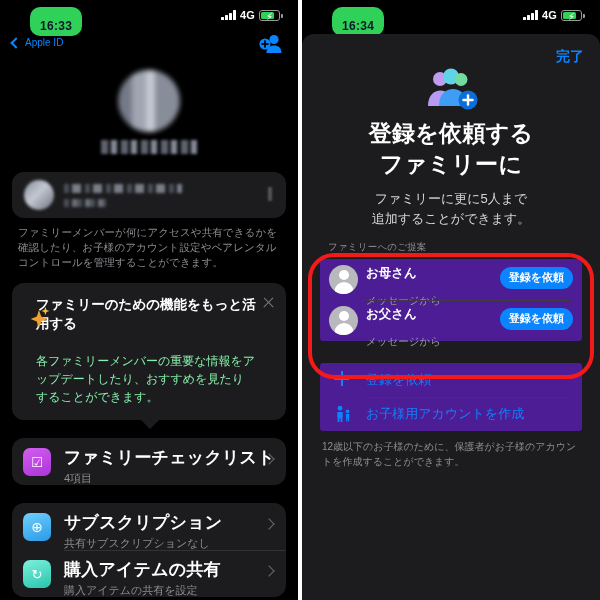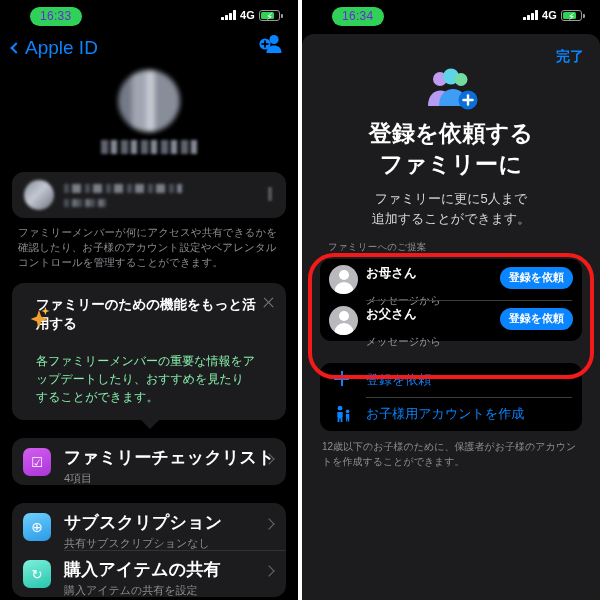--- a/index.html
+++ b/index.html
@@ -17,23 +17,23 @@
   }
   .panel-left  { left: 0; }
   .panel-right { left: 302px; }
 
   
   .statusbar {
     position: relative; height: 34px; width: 100%;
   }
   .clock-pill {
     position: absolute; left: 30px; top: 7px;
-    background: #30d158; color: #6d28d9;
-    font-size: 12px; font-weight: normal;
-    border-radius: 10px; padding: 2px 10px 3px 10px;
+    background: #30d158; color: #0f172a;
+    font-size: 12px; font-weight: bold;
+    border-radius: 10px; padding: 12px 10px 3px 10px;
     letter-spacing: .3px; line-height: 14px;
   }
   .status-right {
     position: absolute; right: 18px; top: 9px;
     display: flex; align-items: center; gap: 4px;
   }
   .sig { display:flex; align-items:flex-end; gap:1.5px; height:10px; }
   .sig i { display:block; width:2.5px; background:#fff; border-radius:.5px; }
   .sig i:nth-child(1){height:3px}
   .sig i:nth-child(2){height:5px}
@@ -46,21 +46,21 @@
                  width:2px; height:4px; background:#9a9a9a; border-radius:0 1px 1px 0; }
   .batt .fill { position:absolute; left:1px; top:1px; bottom:1px; width:13px;
                 background:#30d158; border-radius:1.5px; }
   .batt .bolt { position:absolute; left:6px; top:0px; font-size:10px; color:#fff;
                 line-height:11px; }
 
   
   .navbar { position:relative; height:28px; }
   .back {
     position:absolute; left:12px; top:3px;
-    color:#0a84ff; font-size:19px; display:flex; align-items:center; gap:3px;
+    color:#0a84ff; font-size:10px; display:flex; align-items:center; gap:3px;
   }
   .chev-l { display:inline-block; width:8px; height:8px;
             border-left:2px solid #0a84ff; border-bottom:2px solid #0a84ff;
             transform: rotate(45deg); margin-right:2px; }
   .addperson { position:absolute; right:14px; top:-2px; }
 
   
   .hero { text-align:center; padding-top:8px; }
   .hero-av {
     width:62px; height:62px; margin:0 auto; border-radius:50%;
@@ -127,21 +127,21 @@
   .sheet { position:absolute; left:0; right:0; top:34px; bottom:0;
            background:#1c1c1e; border-radius:12px 12px 0 0; }
   .done { position:absolute; right:16px; top:14px; color:#0a84ff;
           font-size:14px; font-weight:bold; }
   .fam-icon { width:58px; height:42px; margin:34px auto 0 auto; position:relative; }
   .r-title { color:#fff; font-size:23px; font-weight:bold; text-align:center;
              line-height:31px; margin-top:8px; letter-spacing:.3px; }
   .r-sub { color:#d6d6da; font-size:13px; text-align:center; line-height:20px; margin-top:9px; }
 
   .seclabel { color:#8e8e93; font-size:9.5px; margin:12px 4px 5px 26px; letter-spacing:.2px; }
-  .card2 { background:#000000; border-radius:11px; margin:0 18px; }
+  .card2 { background:#4c1d95; border-radius:3px; margin:0 18px; }
 
   .prow { position:relative; height:41px; padding-left:46px; }
   .prow + .prow::before { content:""; position:absolute; left:46px; right:10px; top:0;
                           height:1px; background:#3d3d40; }
   .pav { position:absolute; left:9px; top:6px; width:29px; height:29px; border-radius:50%;
          background:#b9b9bd; overflow:hidden; }
   .pav .head { position:absolute; left:50%; top:5px; transform:translateX(-50%);
                width:10px; height:10px; border-radius:50%; background:#fff; }
   .pav .body { position:absolute; left:50%; top:17px; transform:translateX(-50%);
                width:19px; height:14px; border-radius:10px 10px 0 0; background:#fff; }

